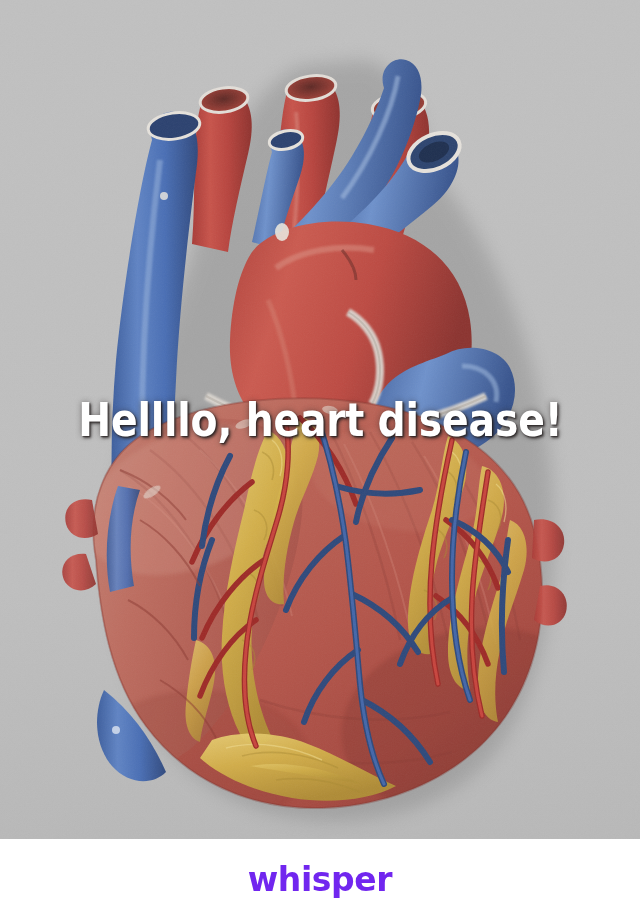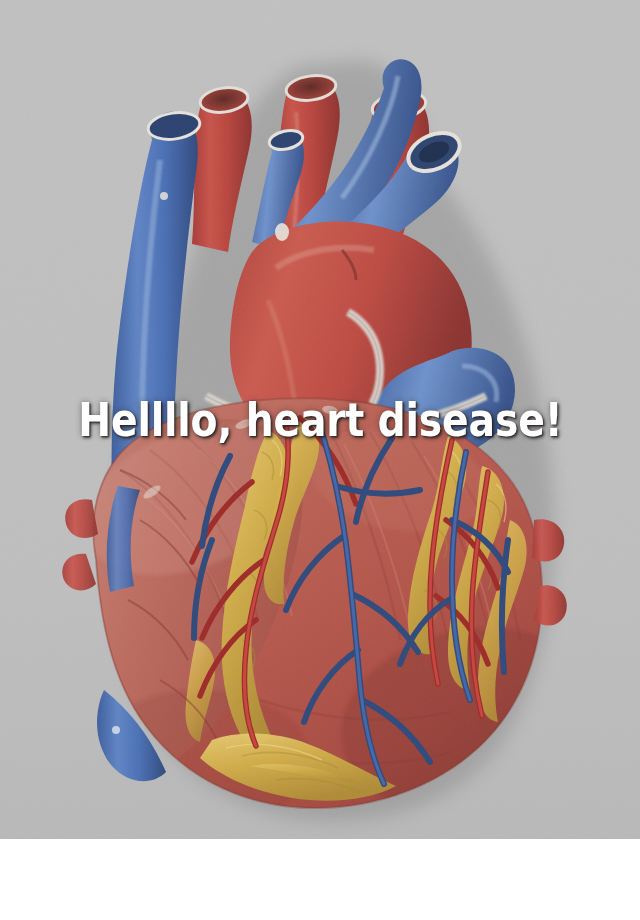--- a/index.html
+++ b/index.html
@@ -411,14 +411,17 @@
 
         <rect x="0" y="0" width="640" height="839" filter="url(#fGrain)" opacity="0.5"></rect>
       </g>
     </svg>
 
     <div id="caption-layer">
       <div id="caption-text">Hellllo, heart disease!</div>
     </div>
   </div>
 
+  <div id="footer">
+    <div id="whisper-logo">whisper</div>
+  </div>
 
 </div>
 
 </body></html>

